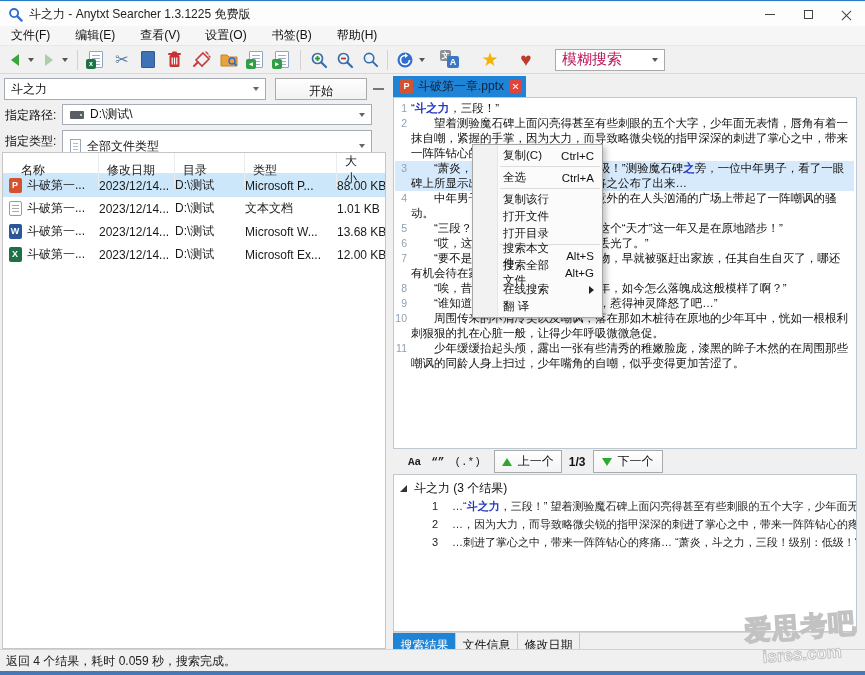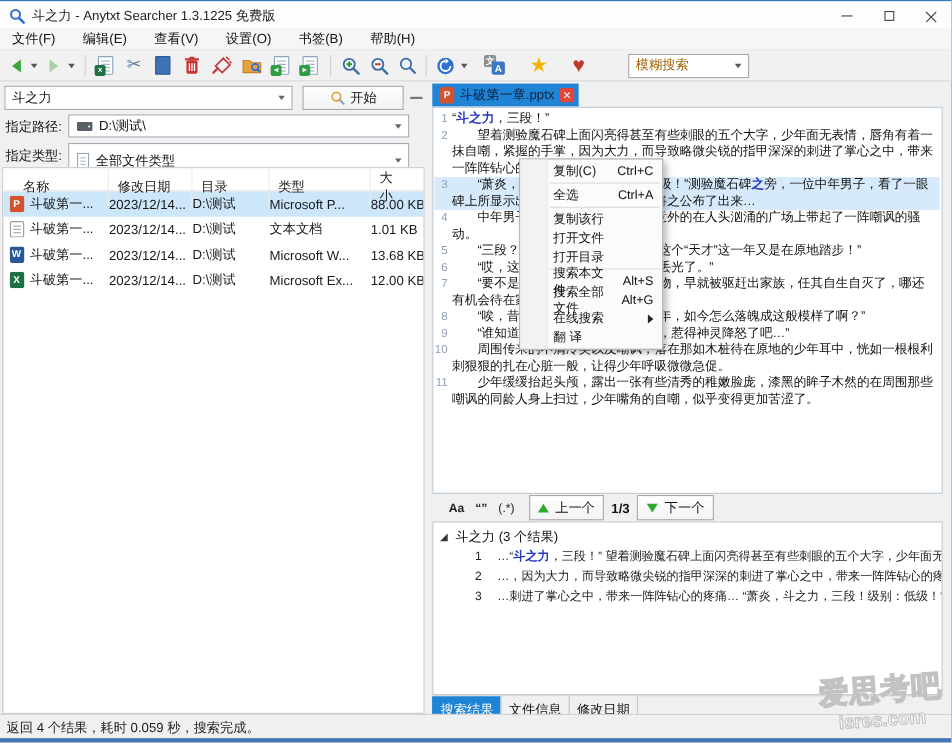--- a/index.html
+++ b/index.html
@@ -26,28 +26,28 @@
   
   .toolbar{position:absolute;left:0;top:45px;width:100%;height:28px;background:#f1f1f1;border-bottom:1px solid #d9d9d9;display:flex;align-items:center;padding-left:4px;}
   .tico{height:24px;display:flex;align-items:center;justify-content:center;flex:none;}
   .drop{width:10px;height:24px;display:flex;align-items:center;justify-content:center;margin-right:2px;}
   .caret{width:0;height:0;border-left:3.5px solid transparent;border-right:3.5px solid transparent;border-top:4px solid #555;}
   .tsep{width:1px;height:20px;background:#d2d2d2;margin:0 5px;flex:none;}
   .glyph-char{font-size:16px;line-height:1;}
   .doc-ico{position:relative;width:14px;height:17px;background:#fff;border:1px solid #8fa4bd;border-radius:1px;}
   .doc-ico .badge{position:absolute;left:-4px;bottom:-2px;width:10px;height:10px;border-radius:2px;color:#fff;font:bold 7px/10px "Liberation Sans",sans-serif;text-align:center;}
   .doc-lines::before{content:"";position:absolute;left:2px;top:3px;width:8px;height:1px;background:#9bb0c6;box-shadow:0 3px 0 #9bb0c6,0 6px 0 #9bb0c6,0 9px 0 #9bb0c6;}
-  .fuzzy-combo{margin-left:30px;width:110px;height:22px;background:#fff;border:1px solid #aaa;display:flex;align-items:center;padding:0 6px;font-size:12px;color:#a16207;}
+  .fuzzy-combo{margin-left:14px;width:110px;height:22px;background:#fff;border:1px solid #aaa;display:flex;align-items:center;padding:0 6px;font-size:15px;color:#be185d;}
   .fuzzy-combo .caret{margin-left:auto;}
   
   .leftpane{position:absolute;left:2px;top:75px;width:388px;height:573px;}
   .combo{position:absolute;background:#fff;border:1px solid #a5acb5;display:flex;align-items:center;font-size:12px;color:#111;}
   .combo .caret{margin-left:auto;margin-right:6px;border-top-color:#666;}
   .search-combo{left:2px;top:2px;width:262px;height:22px;padding-left:6px;}
-  .btn{background:linear-gradient(#fefefe,#f2f2f2);border:1px solid #aaa;display:flex;align-items:center;justify-content:center;font-size:12px;color:#111;}
+  .btn{background:linear-gradient(#fefefe,#f2f2f2);border:1px solid #aaa;display:flex;align-items:center;justify-content:center;font-size:12px;color:#111;flex-direction:column;}
   .btn-start{position:absolute;left:273px;top:2px;width:92px;height:22px;gap:5px;}
   .collapse-dash{position:absolute;left:371px;top:12px;width:11px;height:2px;background:#777;}
   .field-label{position:absolute;left:3px;font-size:12px;color:#111;}
   .combo-path{left:60px;top:28px;width:310px;height:21px;padding-left:7px;gap:6px;}
   .combo-type{left:60px;top:54px;width:310px;height:32px;padding-left:7px;gap:6px;}
   .drive-ico{width:14px;height:8px;background:#5a5f66;border-radius:1px;position:relative;flex:none;}
   .drive-ico::after{content:"";position:absolute;right:2px;top:3px;width:2px;height:2px;background:#cfd;border-radius:50%;}
   .file-ico-plain{width:11px;height:14px;background:#fff;border:1px solid #9aa7b5;flex:none;position:relative;}
   .file-ico-plain::after{content:"";position:absolute;left:2px;top:3px;width:5px;height:1px;background:#b3bec9;box-shadow:0 3px 0 #b3bec9,0 6px 0 #b3bec9;}
   .filetable{position:absolute;left:0;top:76px;width:384px;bottom:0;background:#fff;border:1px solid #c6c6c6;overflow:hidden;}
@@ -77,21 +77,21 @@
   .pv-line.sel{background:#d7eafb;}
   .pv-num{width:16px;flex:none;text-align:right;padding-right:4px;color:#8fa0b4;font-size:10.5px;}
   .pv-txt{flex:1;display:block;padding-right:4px;word-break:break-all;}
   .pv-line.ind .pv-txt{text-indent:2em;}
   .seg-kw{color:#2336c4;font-weight:bold;}
   .seg-match{background:#2e86de;color:#fff;}
   
   .findbar{position:absolute;left:0;top:373px;width:100%;height:25px;display:flex;align-items:center;}
   .find-input{width:225px;height:22px;border:1px solid #a5acb5;background:#fff;font-size:12px;padding:0 6px;color:#111;font-family:inherit;}
   .find-input::placeholder{color:#9a9a9a;}
-  .mini-btn{height:20px;border:none;background:transparent;font-size:11px;font-weight:bold;color:#222;display:flex;align-items:center;justify-content:center;padding:0 5px;}
+  .mini-btn{height:20px;border:none;background:transparent;font-size:11px;font-weight:bold;color:#222;display:flex;align-items:center;justify-content:center;padding:0 5px;font-family:Liberation Mono, monospace;}
   .nav-btn{height:23px;border:1px solid #aaa;background:linear-gradient(#fff,#f3f3f3);display:flex;align-items:center;justify-content:center;gap:6px;font-size:12px;color:#111;}
   .arrow-up{width:0;height:0;border-left:5px solid transparent;border-right:5px solid transparent;border-bottom:8px solid #2ea82e;}
   .arrow-down{width:0;height:0;border-left:5px solid transparent;border-right:5px solid transparent;border-top:8px solid #2ea82e;}
   .match-counter{font-size:12px;color:#111;margin:0 7px;font-weight:bold;}
   
   .results{position:absolute;left:0;top:398px;width:100%;height:158px;background:#fff;border:1px solid #c0c8d0;overflow:hidden;padding-top:4px;}
   .res-head{display:flex;align-items:center;gap:7px;padding-left:6px;font-size:12px;color:#111;height:18px;}
   .tree-arrow{width:0;height:0;border-left:7px solid transparent;border-bottom:7px solid #333;}
   .res-row{display:flex;font-size:11px;line-height:18px;color:#222;}
   .res-num{width:58px;flex:none;text-align:right;padding-right:14px;}

